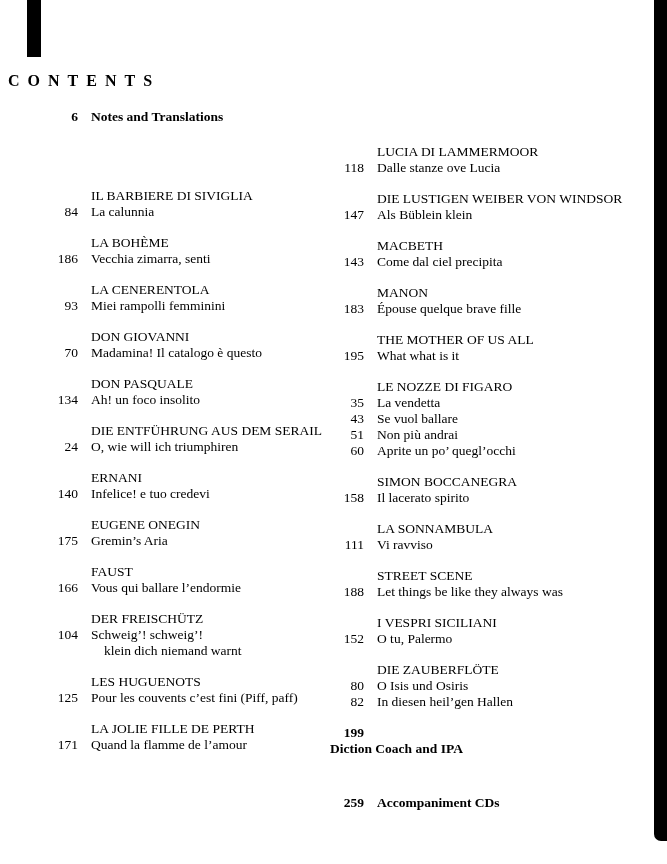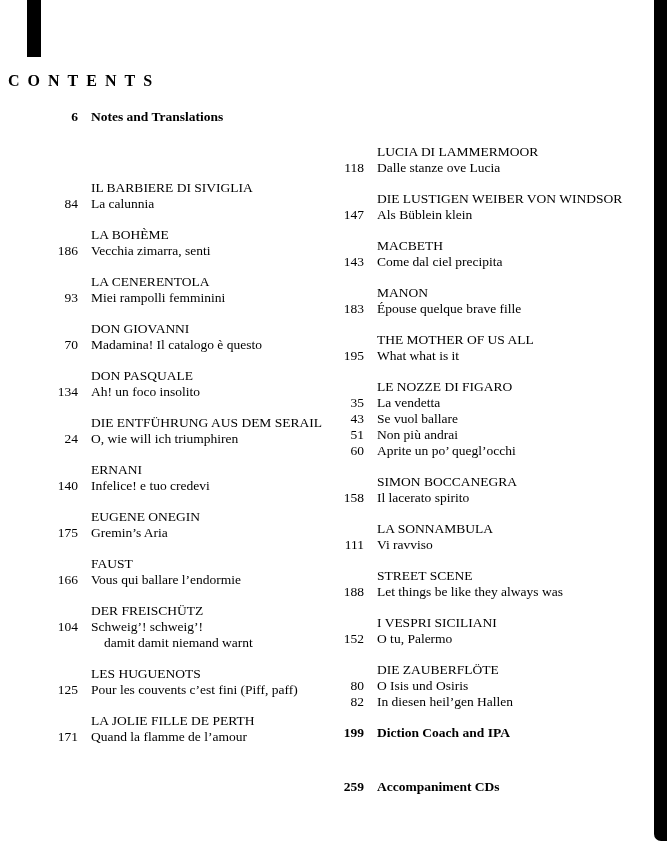--- a/index.html
+++ b/index.html
@@ -54,21 +54,21 @@
     flex-shrink: 0;
     text-align: right;
     margin-right: 13px;
   }
   .song, .opera { white-space: nowrap; }
   .opera { }
   .cont { padding-left: 13px; }
   .entry { margin-bottom: 15px; }
 
   .back-row { font-weight: bold; margin-top: 38px; }
-  .back-row.first { margin-top: 8px; }
+  .back-row.first { margin-top: 8px; flex-direction: column; }
 </style>
 </head>
 <body>
 
 <div class="page">
 
   <div class="artifact artifact-top-left"></div>
   <div class="artifact artifact-right"></div>
 
   <h1 class="title">CONTENTS</h1>
@@ -174,21 +174,21 @@
           <div class="row">
             <span class="num"></span>
             <span class="opera">DER FREISCHÜTZ</span>
           </div>
           <div class="row">
             <span class="num">104</span>
             <span class="song">Schweig’! schweig’!</span>
           </div>
           <div class="row">
             <span class="num"></span>
-            <span class="song cont">damit damit niemand warnt</span>
+            <span class="song cont">klein dich niemand warnt</span>
           </div>
         </div>
         <div class="entry">
           <div class="row">
             <span class="num"></span>
             <span class="opera">LES HUGUENOTS</span>
           </div>
           <div class="row">
             <span class="num">125</span>
             <span class="song">Pour les couvents c’est fini (Piff, paff)</span>

